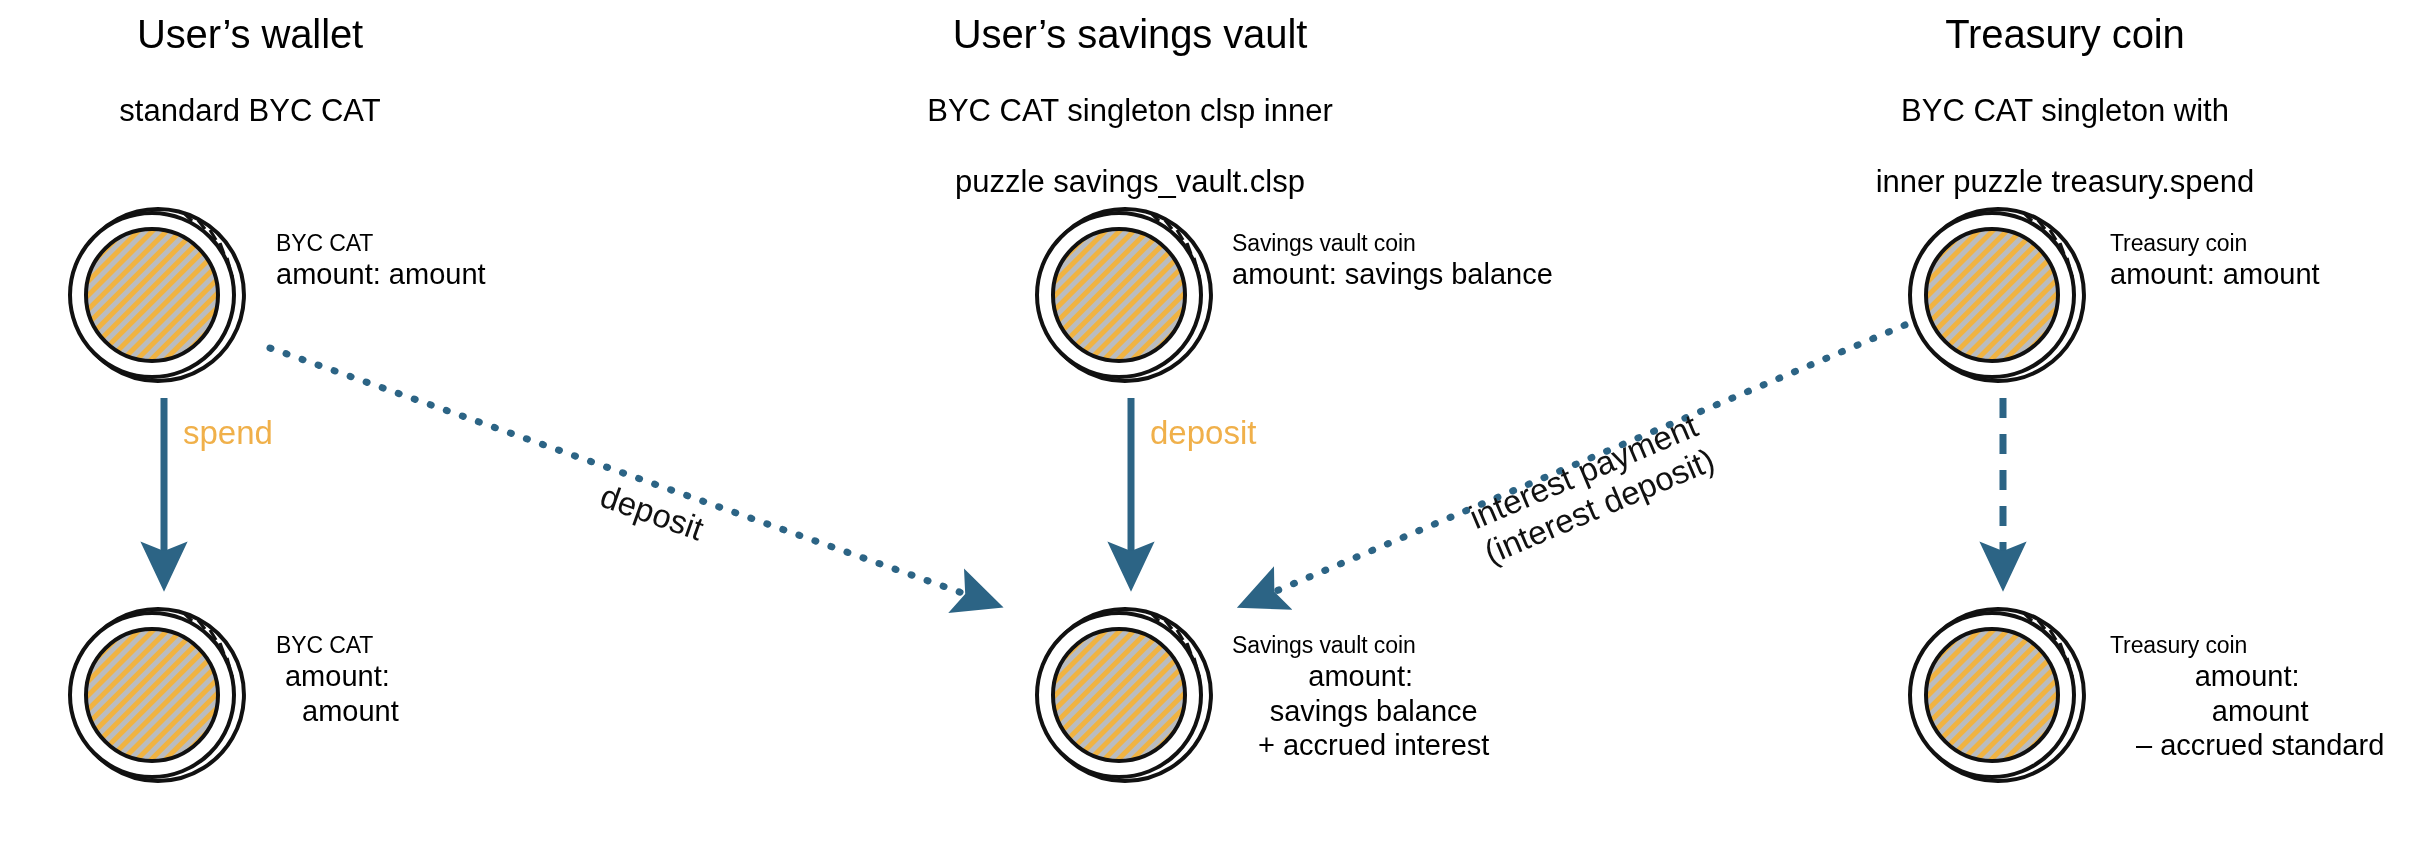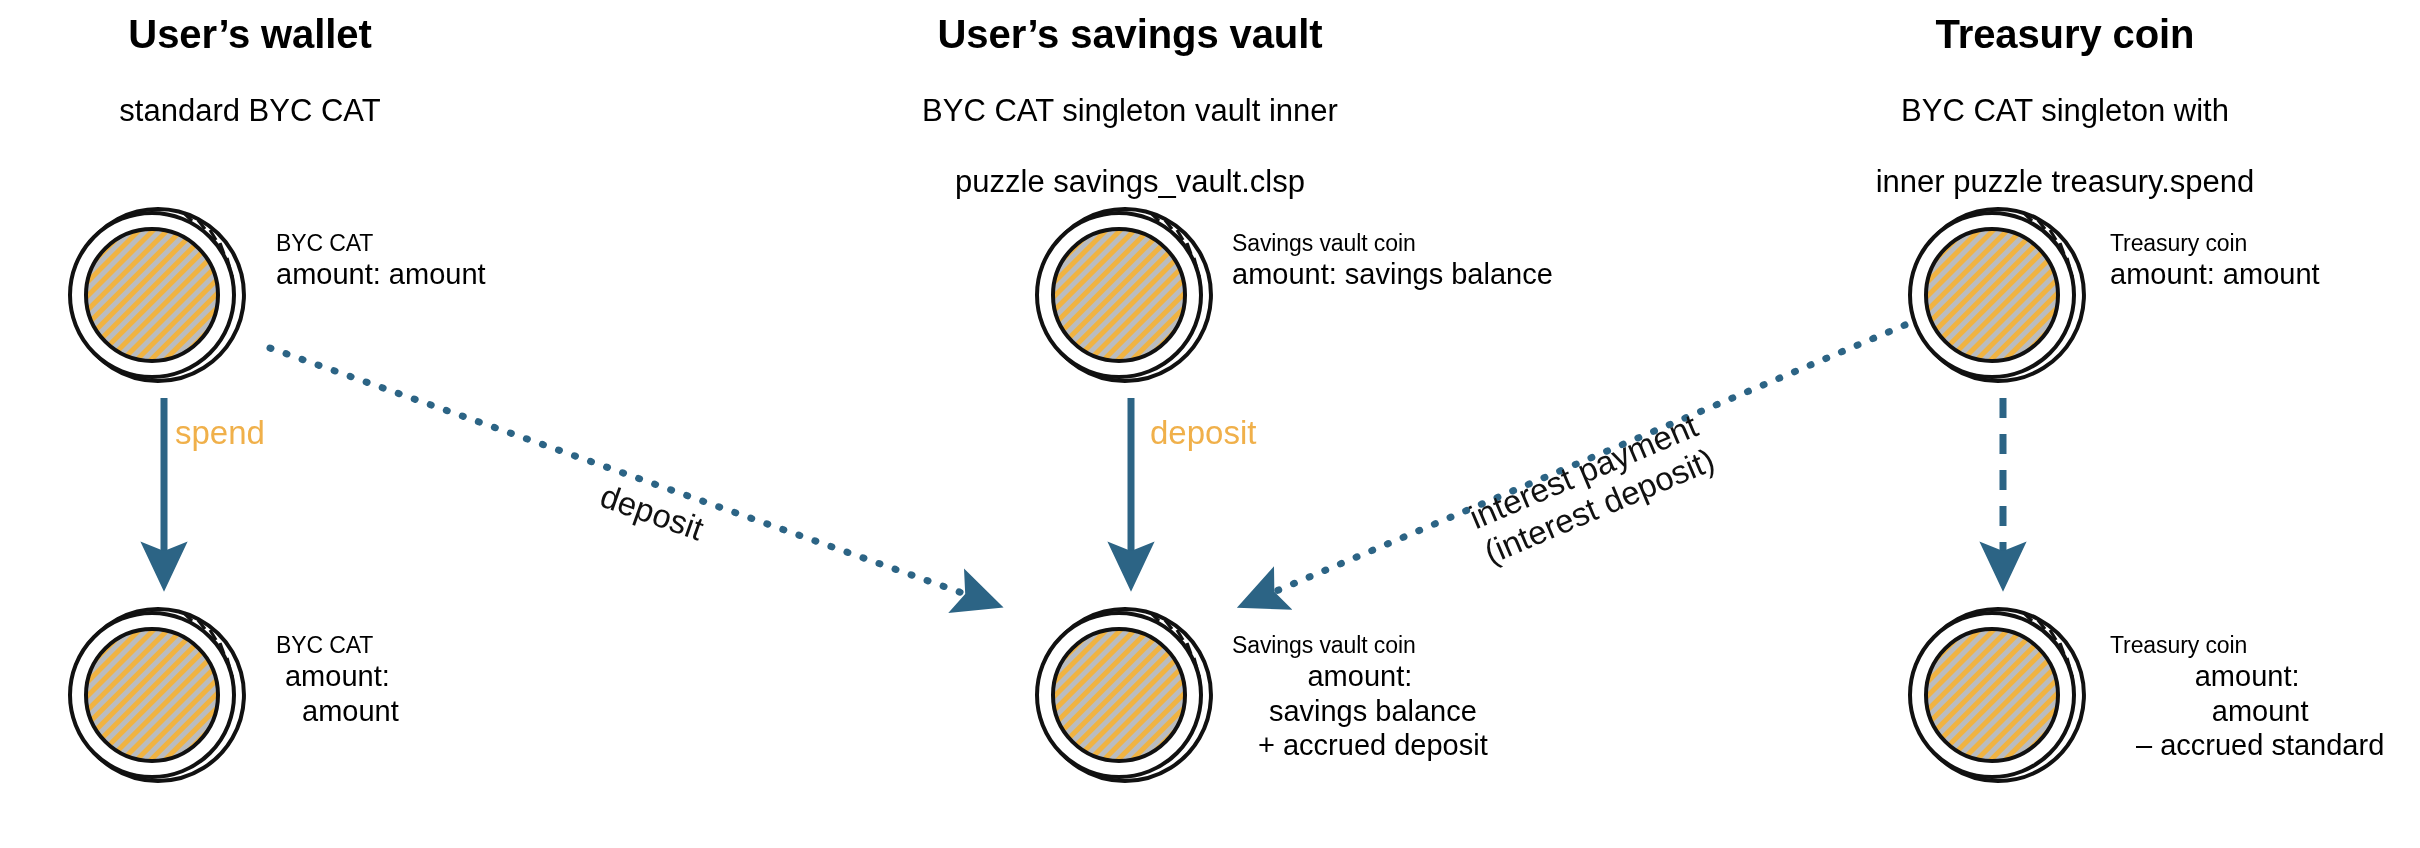--- a/index.html
+++ b/index.html
@@ -25,21 +25,21 @@
   }
 
   
   .col-header {
     position: absolute;
     text-align: center;
     line-height: 1.22;
   }
   .col-header .title {
     font-size: 40px;
-    font-weight: 700;
+    font-weight: 400;
     letter-spacing: -0.1px;
     white-space: nowrap;
     margin-bottom: 4px;
   }
   .col-header .sub {
     font-size: 31px;
     font-weight: 400;
     white-space: nowrap;
     margin-top: 33px;
   }
@@ -113,21 +113,21 @@
     </defs>
   </svg>
 
   <div class="col-header" id="hdr-wallet">
     <div class="title">User’s wallet</div>
     <div class="sub">standard BYC CAT</div>
   </div>
 
   <div class="col-header" id="hdr-vault">
     <div class="title">User’s savings vault</div>
-    <div class="sub">BYC CAT singleton vault inner</div>
+    <div class="sub">BYC CAT singleton clsp inner</div>
     <div class="sub">puzzle savings_vault.clsp</div>
   </div>
 
   <div class="col-header" id="hdr-treasury">
     <div class="title">Treasury coin</div>
     <div class="sub">BYC CAT singleton with</div>
     <div class="sub">inner puzzle treasury.spend</div>
   </div>
 
   <svg id="arrows" width="2420" height="848" style="position:absolute;left:0;top:0;">
@@ -136,21 +136,21 @@
 
     <line x1="270" y1="348" x2="985" y2="601" stroke="#2c6485" stroke-width="7" stroke-dasharray="1 16" stroke-linecap="round" marker-end="url(#arrowSolid)"></line>
 
     <line x1="1131" y1="398" x2="1131" y2="572" stroke="#2c6485" stroke-width="7" marker-end="url(#arrowSolid)"></line>
 
     <line x1="1905" y1="325" x2="1255" y2="600" stroke="#2c6485" stroke-width="7" stroke-dasharray="1 16" stroke-linecap="round" marker-end="url(#arrowSolid)"></line>
 
     <line x1="2003" y1="398" x2="2003" y2="572" stroke="#2c6485" stroke-width="7" stroke-dasharray="20 16" marker-end="url(#arrowSolid)"></line>
   </svg>
 
-  <div class="arrow-label accent" style="left:175px; top:414px;">spend</div>
+  <div class="arrow-label accent" style="left:183px; top:414px;">spend</div>
 
   <div class="rot-label" style="left:608px; top:477px; transform: rotate(19.5deg);">deposit</div>
 
   <div class="arrow-label accent" style="left:1122px; top:414px; padding-left:28px;">deposit</div>
 
   <div class="rot-label" style="left:1464px; top:502px; transform: rotate(-23deg);">
     <div>interest payment</div>
     <div>(interest deposit)</div>
   </div>
 
@@ -278,21 +278,21 @@
         </g>
         <circle cx="80" cy="86" r="82" fill="#ffffff" stroke="#111111" stroke-width="4"></circle>
         <circle cx="80" cy="86" r="66" fill="url(#coinHatch)" stroke="#111111" stroke-width="4"></circle>
       </g>
     </svg>
   </div>
   <div class="node-label" style="left:1232px; top:632px;">
     <div class="lname">Savings vault coin</div>
     <div class="lline">amount:</div>
     <div class="lline indent1">savings balance</div>
-    <div class="lline indent1">+ accrued deposit</div>
+    <div class="lline indent1">+ accrued interest</div>
   </div>
 
   <div class="coin-group" style="left:1908px; top:605px; width:180px; height:180px;">
     <svg class="coin-svg" width="180" height="180" viewBox="0 0 180 180">
       <g transform="translate(4,4)">
         <path d="M 86 0 A 86 86 0 1 1 85.9 0 Z" fill="#ffffff" stroke="#111111" stroke-width="4"></path>
         <g stroke="#111111" stroke-width="3.2" fill="none">
           <path d="M 112 4 L 120 12"></path>
             <path d="M 126 11 L 133 20"></path>
           <path d="M 138 21 L 144 31"></path>

